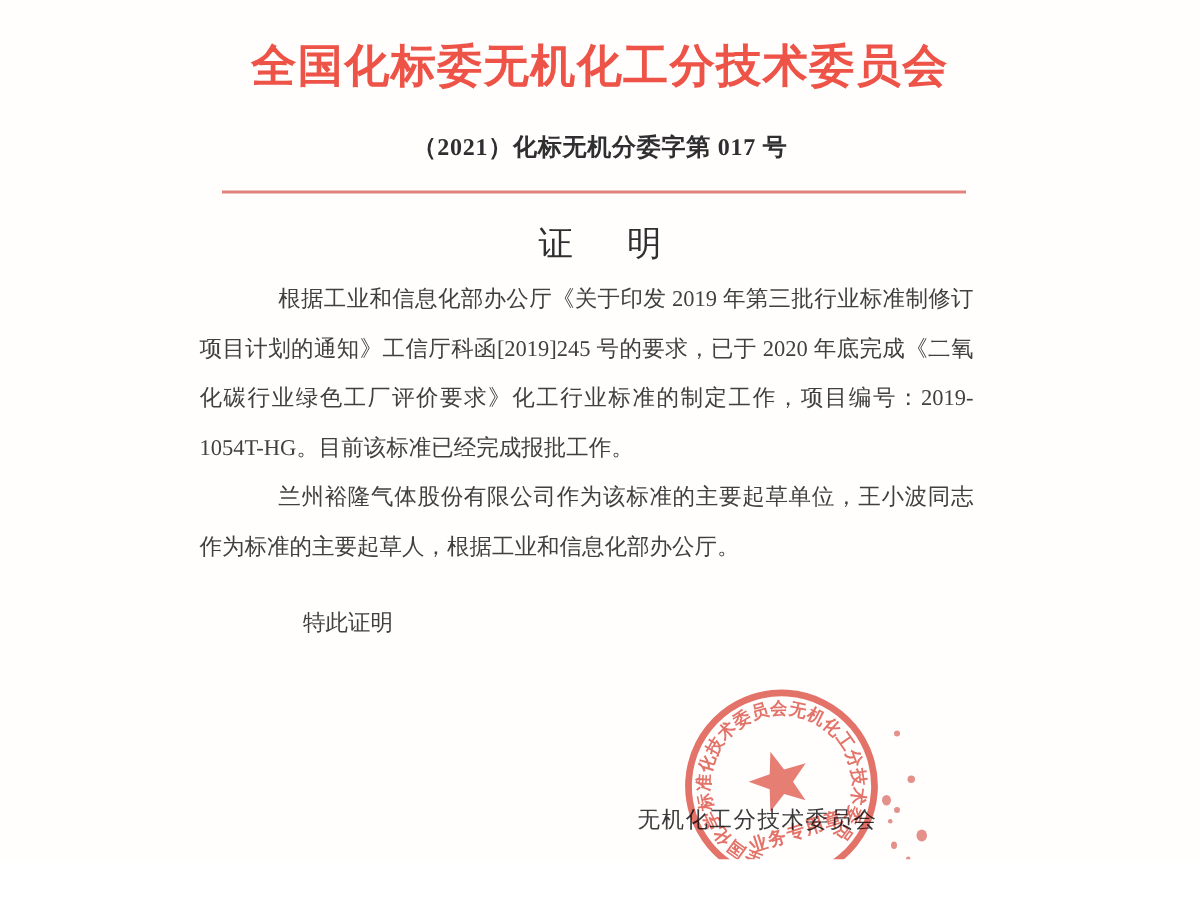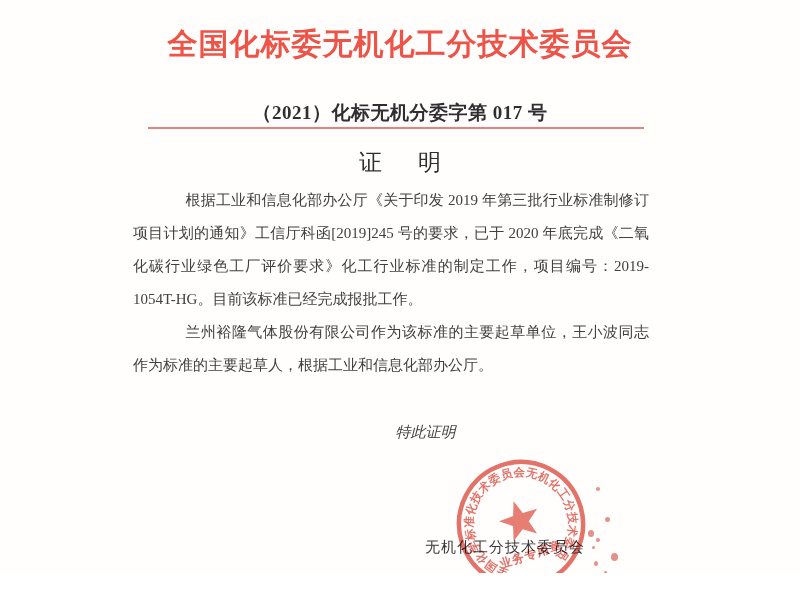--- a/index.html
+++ b/index.html
@@ -11,42 +11,42 @@
     font-family:"Liberation Serif","DejaVu Serif",serif;
     color:#3b3b3d;
   }
   .title{
     position:absolute;top:24px;left:0;width:800px;
     margin:0;text-align:center;
     font-size:30px;font-weight:bold;letter-spacing:1px;
     color:#ee5348;
   }
   .doc-number{
-    position:absolute;top:100px;left:0;width:800px;
+    position:absolute;top:88px;left:0;width:800px;
     text-align:center;
-    font-size:19px;font-weight:600;letter-spacing:0.5px;
+    font-size:16px;font-weight:600;letter-spacing:0.5px;
     color:#2f2f31;
   }
   .red-rule{
     position:absolute;top:127px;left:148px;width:496px;height:2px;
     background:#e2837d;
   }
   .heading{
     position:absolute;top:147px;left:0;width:800px;
     display:flex;justify-content:center;gap:36px;
     font-size:23px;color:#2f2f31;
   }
   .body-block{
     position:absolute;top:184px;left:133px;width:516px;
     font-size:15px;line-height:33px;
     text-align:justify;
     color:#404040;
   }
   .body-block p{margin:0;text-indent:3.5em;}
-  .body-block p.closing{margin-top:34px;text-indent:4.6em;text-align:center;font-style:italic;}
+  .body-block p.closing{margin-top:18px;text-indent:4.6em;text-align:left;}
   .signature{
     position:absolute;top:530px;left:390px;width:230px;
     text-align:center;
     font-size:15px;line-height:35px;letter-spacing:1px;
     color:#3a3a3c;
   }
   .seal{
     position:absolute;left:436px;top:439px;width:170px;height:170px;
     transform:rotate(-18deg);
     opacity:0.82;

